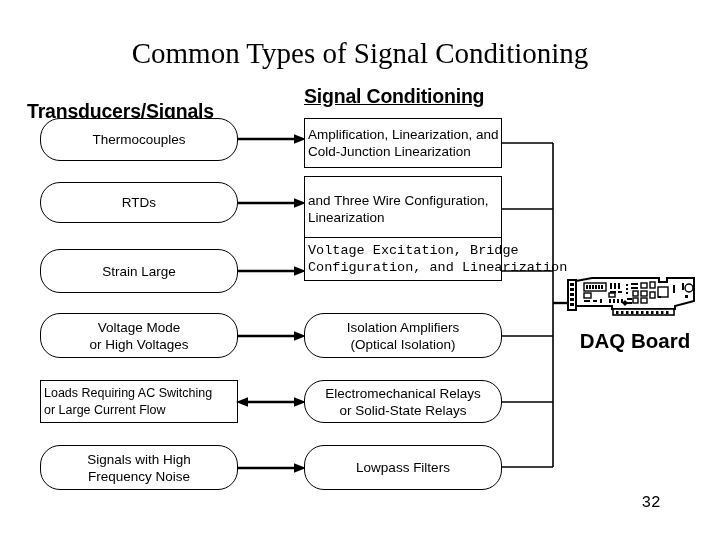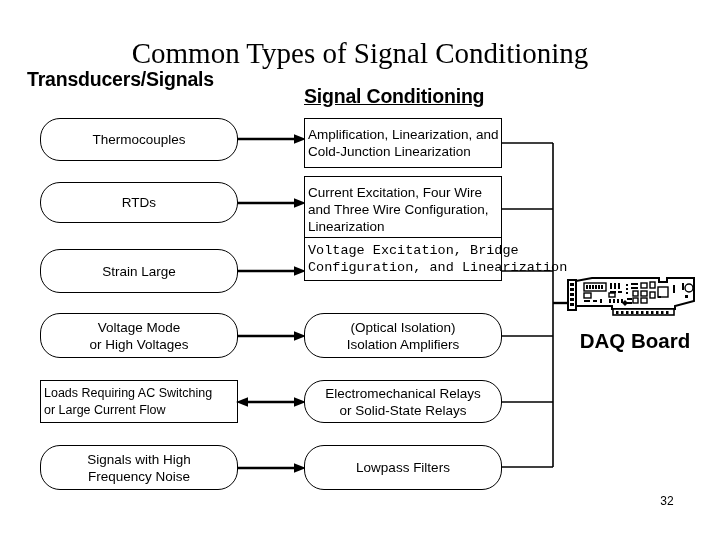--- a/index.html
+++ b/index.html
@@ -32,21 +32,21 @@
   
   .col-header {
     position: absolute;
     font-family: "Liberation Sans", sans-serif;
     font-weight: bold;
     font-size: 19.5px;
     line-height: 22px;
     letter-spacing: -0.2px;
     white-space: nowrap;
   }
-  #hdr-left  { left: 27px;  top: 68px; }
+  #hdr-left  { left: 27px;  top: 100px; }
   #hdr-right { left: 304px; top: 85px; text-decoration: underline; }
 
   
   .box {
     position: absolute;
     box-sizing: border-box;
     border: 1.5px solid #000;
     background: #ffffff;
     display: flex;
     flex-direction: column;
@@ -84,25 +84,26 @@
     text-align: center;
     font-weight: bold;
     font-size: 20.5px;
     line-height: 24px;
     white-space: nowrap;
   }
 
   
   #page-number {
     position: absolute;
-    left: 652px; top: 494px;
+    left: 636px; top: 494px;
     width: 30px;
     text-align: center;
-    font-size: 12px;
+    font-size: 16px;
     color: #000;
+    font-family: Liberation Mono, monospace;
   }
 </style>
 </head>
 <body>
 
 <div id="slide">
 
   <div id="title">Common Types of Signal Conditioning</div>
 
   <div class="col-header" id="hdr-left">Transducers/Signals</div>
@@ -121,21 +122,20 @@
   </div>
 
   <div class="box lbox center" style="top:182px; height:41px;">
     <span class="line">RTDs</span>
   </div>
   <svg class="arrow-svg" style="top:196px;" viewBox="0 0 70 14">
     <line x1="2" y1="7" x2="62" y2="7" stroke="#000" stroke-width="2.4"></line>
     <polygon points="70,7 58,2.2 58,11.8" fill="#000"></polygon>
   </svg>
   <div class="box rbox left" style="top:176px; height:66px;">
-    <span class="line">Current Excitation, Four Wire</span>
     <span class="line">and Three Wire Configuration,</span>
     <span class="line">Linearization</span>
   </div>
 
   <div class="box lbox center" style="top:249px; height:44px;">
     <span class="line">Strain Large</span>
   </div>
   <svg class="arrow-svg" style="top:264px;" viewBox="0 0 70 14">
     <line x1="2" y1="7" x2="62" y2="7" stroke="#000" stroke-width="2.4"></line>
     <polygon points="70,7 58,2.2 58,11.8" fill="#000"></polygon>
@@ -147,22 +147,22 @@
 
   <div class="box lbox center" style="top:313px; height:45px;">
     <span class="line">Voltage Mode</span>
     <span class="line">or High Voltages</span>
   </div>
   <svg class="arrow-svg" style="top:329px;" viewBox="0 0 70 14">
     <line x1="2" y1="7" x2="62" y2="7" stroke="#000" stroke-width="2.4"></line>
     <polygon points="70,7 58,2.2 58,11.8" fill="#000"></polygon>
   </svg>
   <div class="box rbox center" style="top:313px; height:45px;">
+    <span class="line">Isolation Amplifiers</span>
     <span class="line">(Optical Isolation)</span>
-    <span class="line">Isolation Amplifiers</span>
   </div>
 
   <div class="box lbox left" style="top:380px; height:43px; font-size:12.5px;">
     <span class="line">Loads Requiring AC Switching</span>
     <span class="line">or Large Current Flow</span>
   </div>
   <svg class="arrow-svg" style="top:395px;" viewBox="0 0 70 14">
     <line x1="8" y1="7" x2="62" y2="7" stroke="#000" stroke-width="2.4"></line>
     <polygon points="70,7 58,2.2 58,11.8" fill="#000"></polygon>
     <polygon points="0,7 12,2.2 12,11.8" fill="#000"></polygon>

